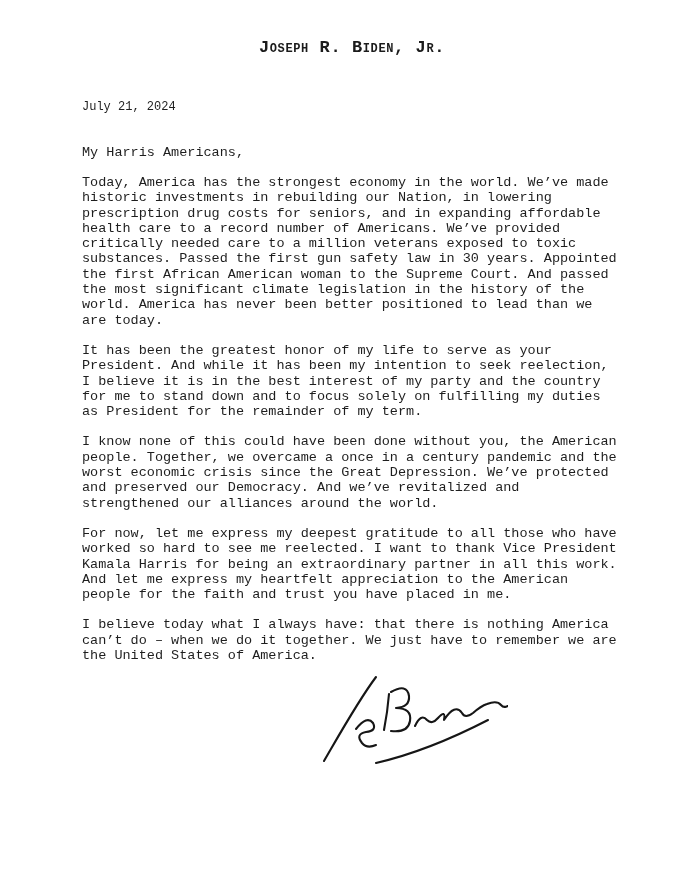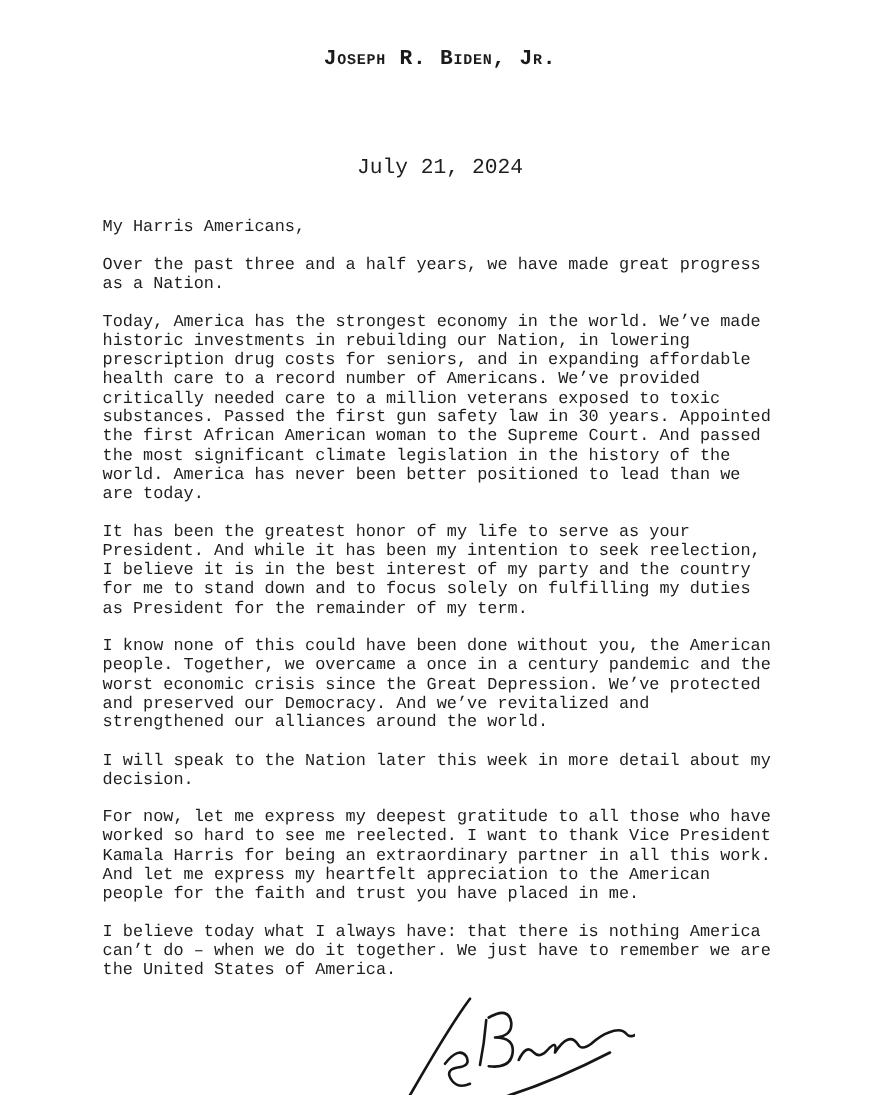--- a/index.html
+++ b/index.html
@@ -21,23 +21,22 @@
   }
   .letterhead {
     text-align: center;
     font-variant: small-caps;
     font-weight: 600;
     font-size: 17px;
     letter-spacing: 0.6px;
     color: #1b1b1b;
   }
   .date-line {
-    text-align: center;
-    font-size: 17px;
-    margin-top: 68px;
+    font-size: 12px;
+    margin-top: 43px;
   }
   .salutation {
     font-size: 13.5px;
     margin-top: 31px;
   }
   .body-text .para {
     font-size: 13.5px;
     line-height: 15.3px;
     margin: 15px 0 0 0;
     text-align: left;
@@ -59,25 +58,23 @@
 
 <div class="page">
 
   <div class="letterhead">Joseph R. Biden, Jr.</div>
 
   <div class="date-line">July 21, 2024</div>
 
   <div class="salutation">My Harris Americans,</div>
 
   <div class="body-text">
-      <p class="para">Over the past three and a half years, we have made great progress as a Nation.</p>
       <p class="para">Today, America has the strongest economy in the world. We’ve made historic investments in rebuilding our Nation, in lowering prescription drug costs for seniors, and in expanding affordable health care to a record number of Americans. We’ve provided critically needed care to a million veterans exposed to toxic substances. Passed the first gun safety law in 30 years. Appointed the first African American woman to the Supreme Court. And passed the most significant climate legislation in the history of the world. America has never been better positioned to lead than we are today.</p>
       <p class="para">It has been the greatest honor of my life to serve as your President. And while it has been my intention to seek reelection, I believe it is in the best interest of my party and the country for me to stand down and to focus solely on fulfilling my duties as President for the remainder of my term.</p>
       <p class="para">I know none of this could have been done without you, the American people. Together, we overcame a once in a century pandemic and the worst economic crisis since the Great Depression. We’ve protected and preserved our Democracy. And we’ve revitalized and strengthened our alliances around the world.</p>
-      <p class="para">I will speak to the Nation later this week in more detail about my decision.</p>
       <p class="para">For now, let me express my deepest gratitude to all those who have worked so hard to see me reelected. I want to thank Vice President Kamala Harris for being an extraordinary partner in all this work. And let me express my heartfelt appreciation to the American people for the faith and trust you have placed in me.</p>
       <p class="para">I believe today what I always have: that there is nothing America can’t do – when we do it together. We just have to remember we are the United States of America.</p>
     </div>
 
   <div class="signature-wrap">
     <svg viewBox="0 0 190 98" fill="none" xmlns="http://www.w3.org/2000/svg">
       <g stroke="#161616" stroke-width="2.1" stroke-linecap="round" stroke-linejoin="round" fill="none">
 
         <path d="M 6,88 C 20,64 40,28 58,4"></path>
 

